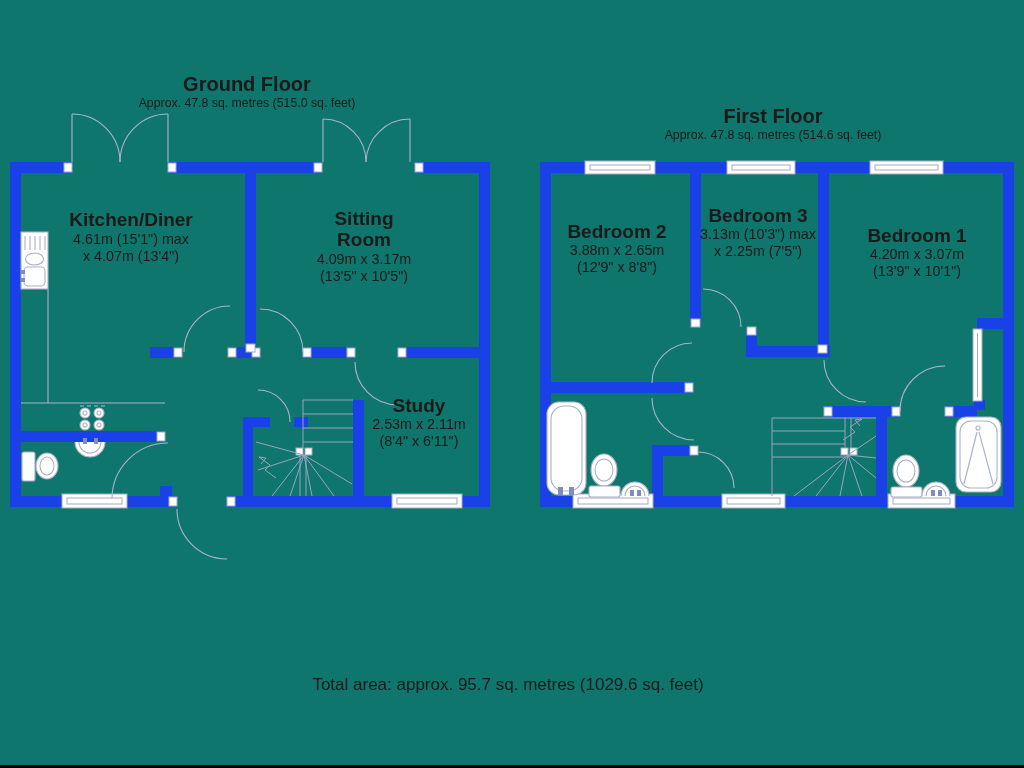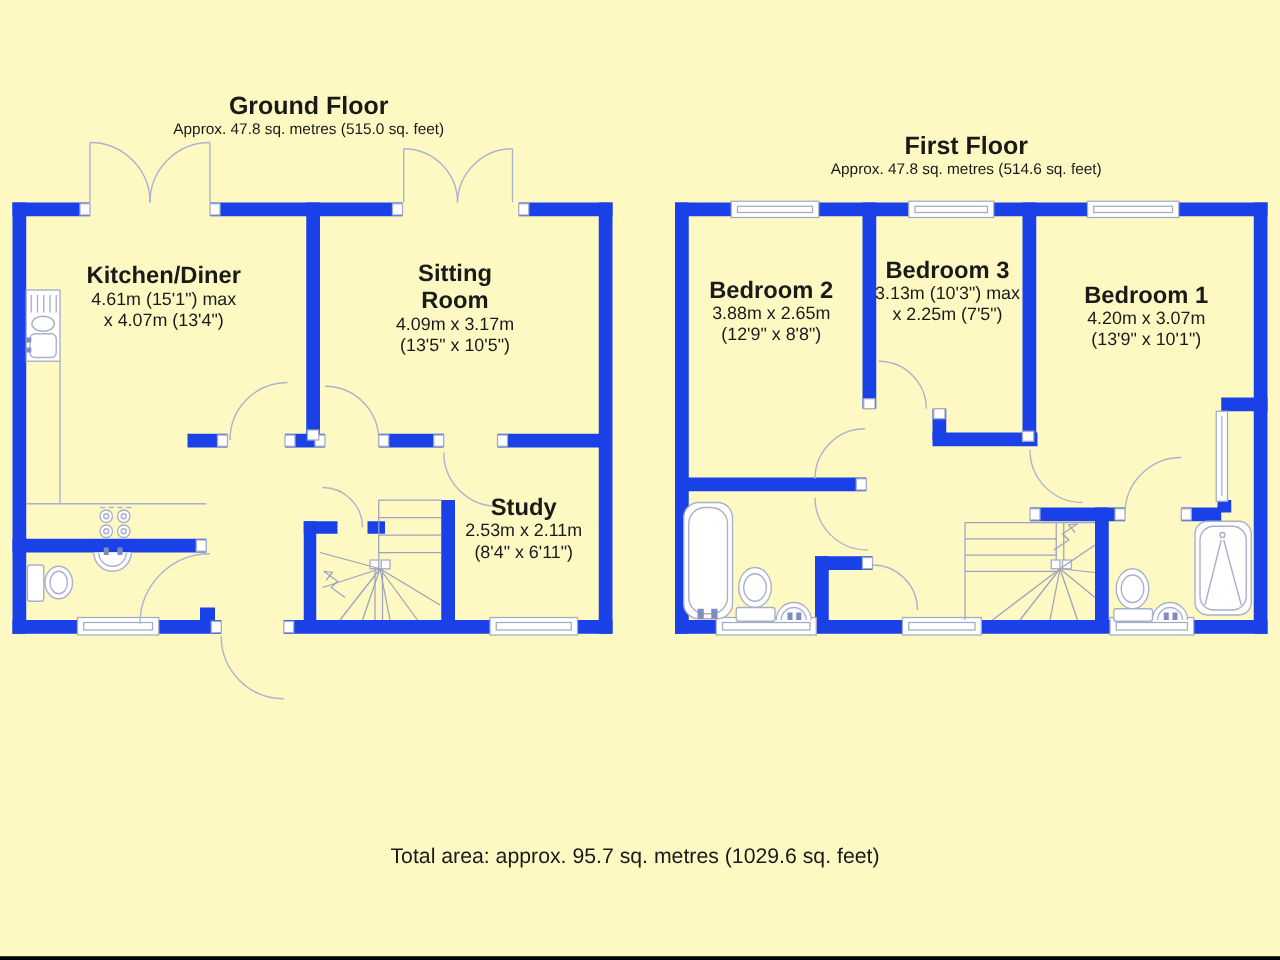--- a/index.html
+++ b/index.html
@@ -1,16 +1,16 @@
 <!DOCTYPE html>
 <html><head>
 <meta charset="utf-8">
 <style>
   html,body{margin:0;padding:0;background:#ffffff;}
-  .canvas{position:relative;width:1024px;height:768px;background:#fef9c3;overflow:hidden;
+  .canvas{position:relative;width:1024px;height:768px;background:#0f766e;overflow:hidden;
           font-family:"Liberation Sans",sans-serif;}
   svg{display:block;}
   .wall{fill:#1a41e8;}
   .jamb{fill:#ffffff;stroke:#a3abc4;stroke-width:1;}
   .win{fill:#ffffff;stroke:#a3abc4;stroke-width:1;}
   .winline{stroke:#a3abc4;stroke-width:1;fill:none;}
   .fix{fill:#ffffff;stroke:#a9b0c9;stroke-width:1.1;}
   .fixline{stroke:#a9b0c9;stroke-width:1.1;fill:none;}
   .fixsolid{fill:#7f8cc0;stroke:none;}
   .arc{fill:none;stroke:#acb3cc;stroke-width:1.1;}

